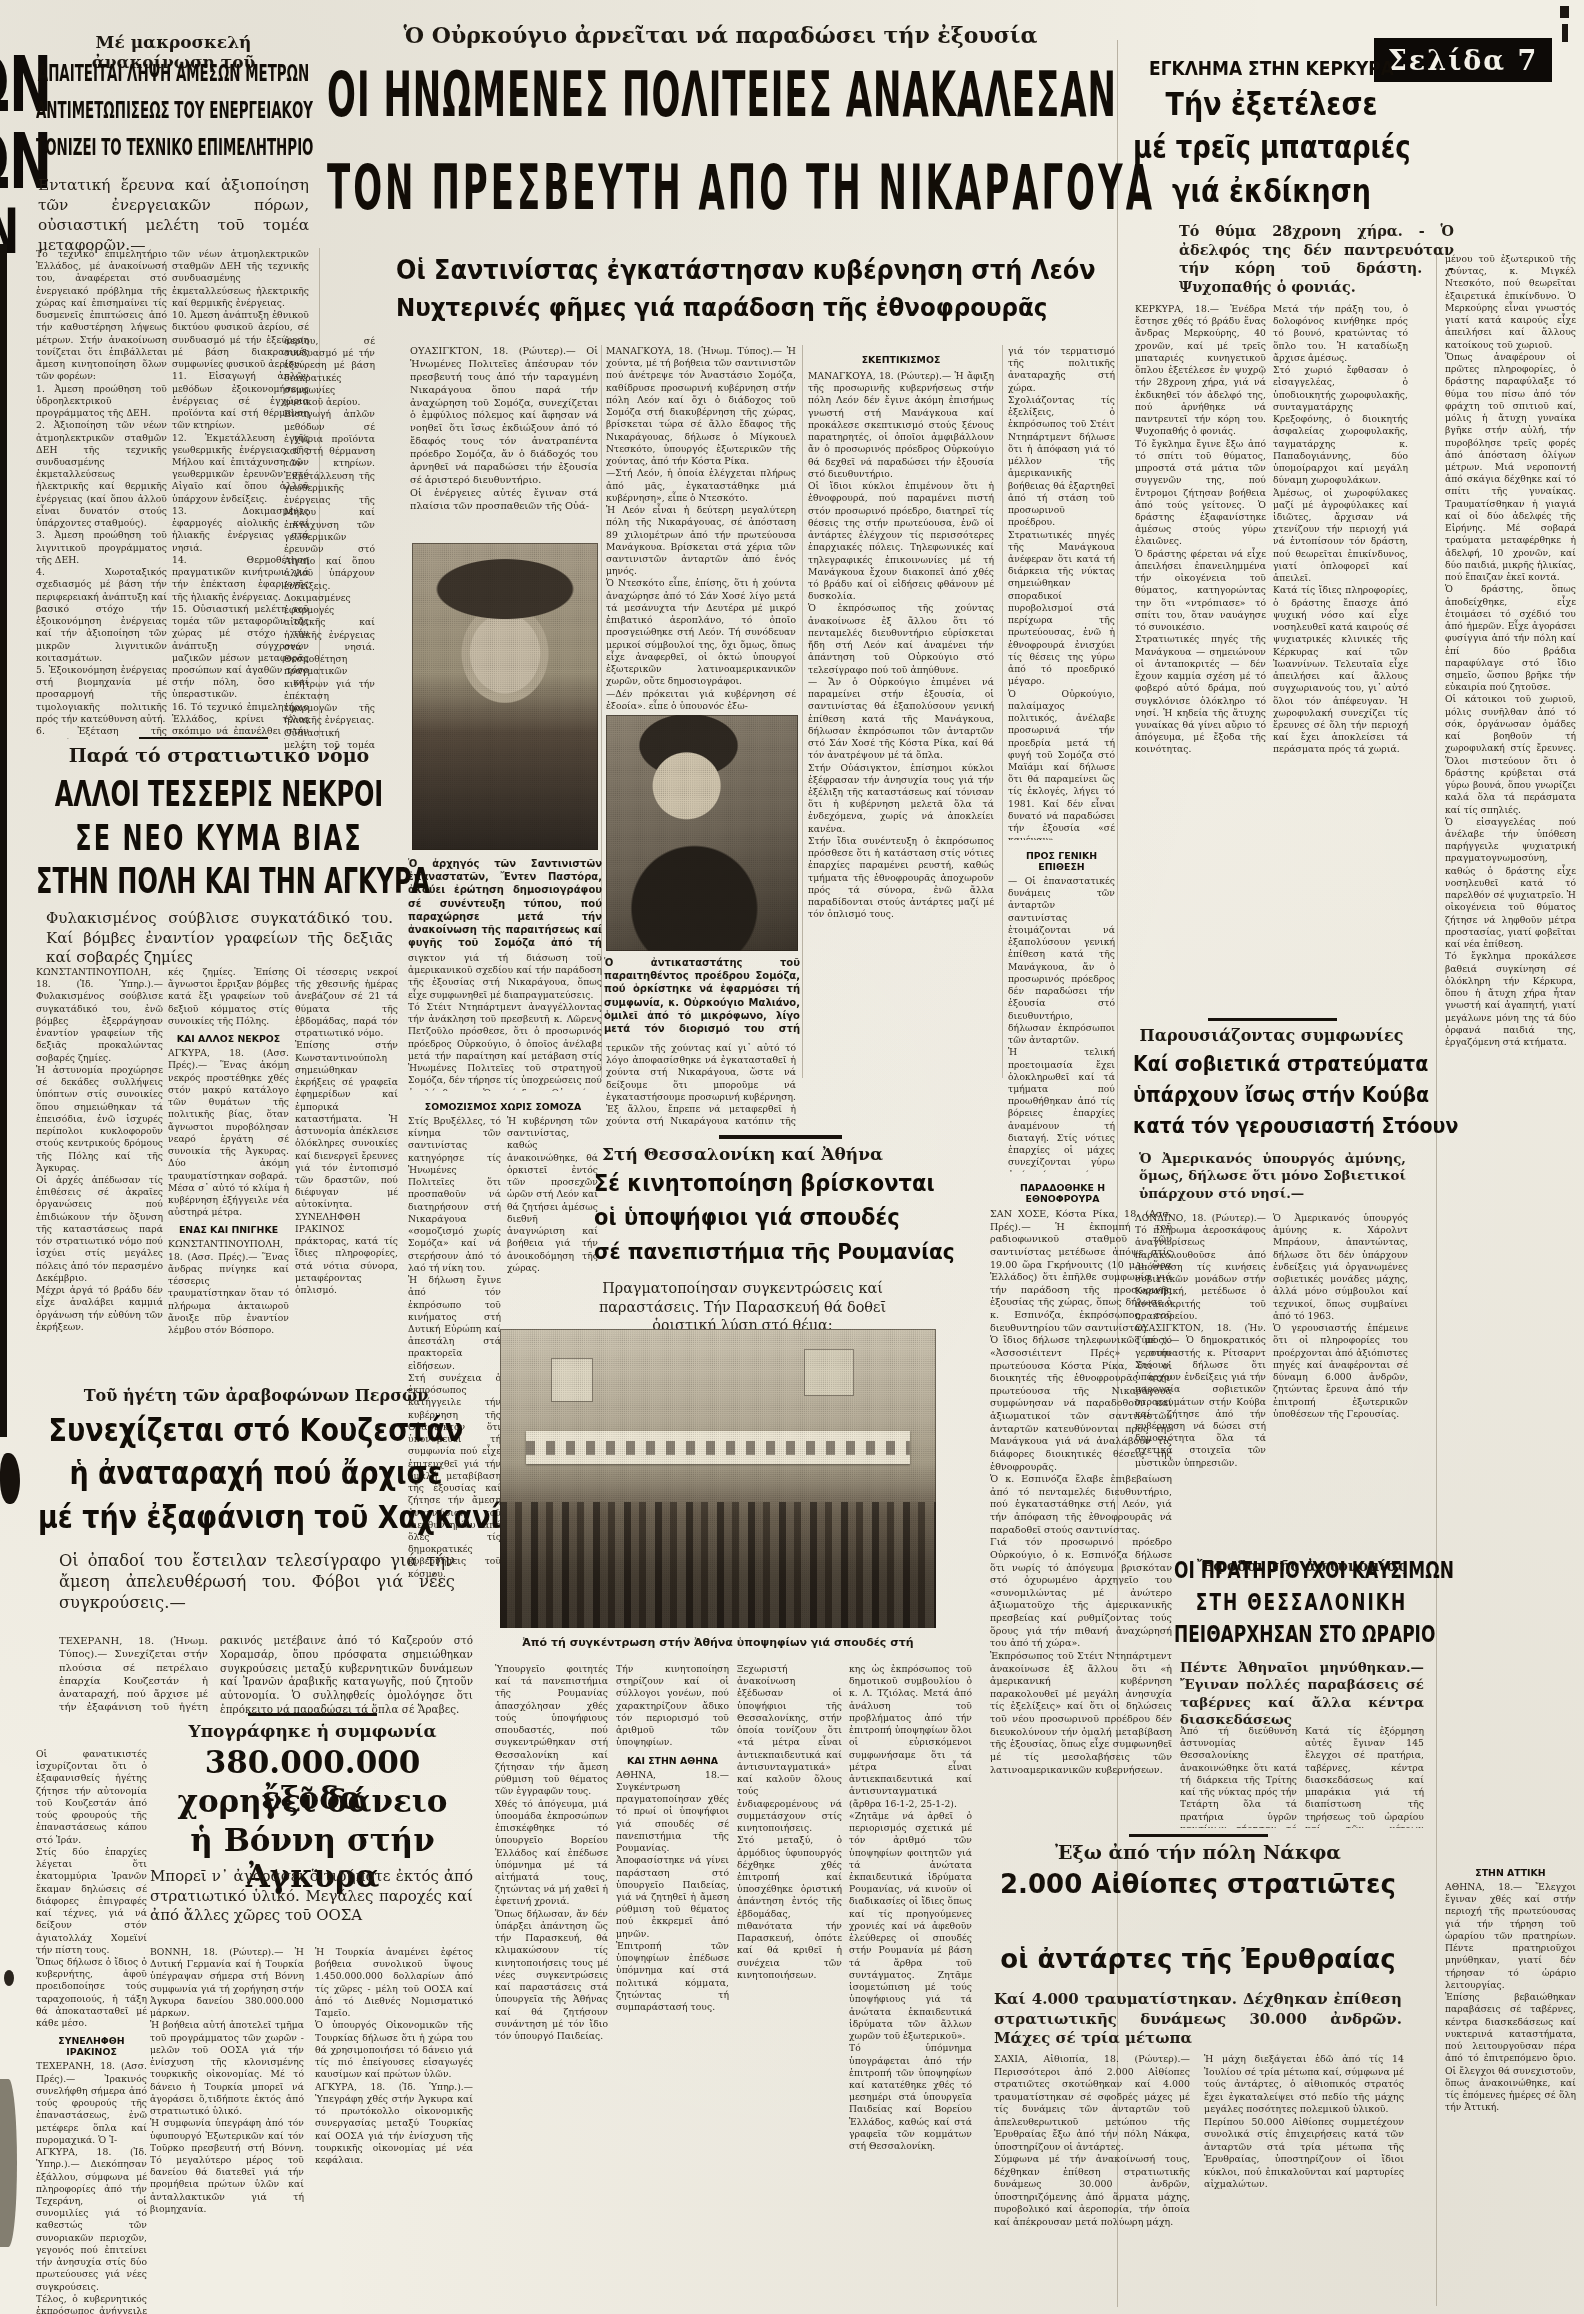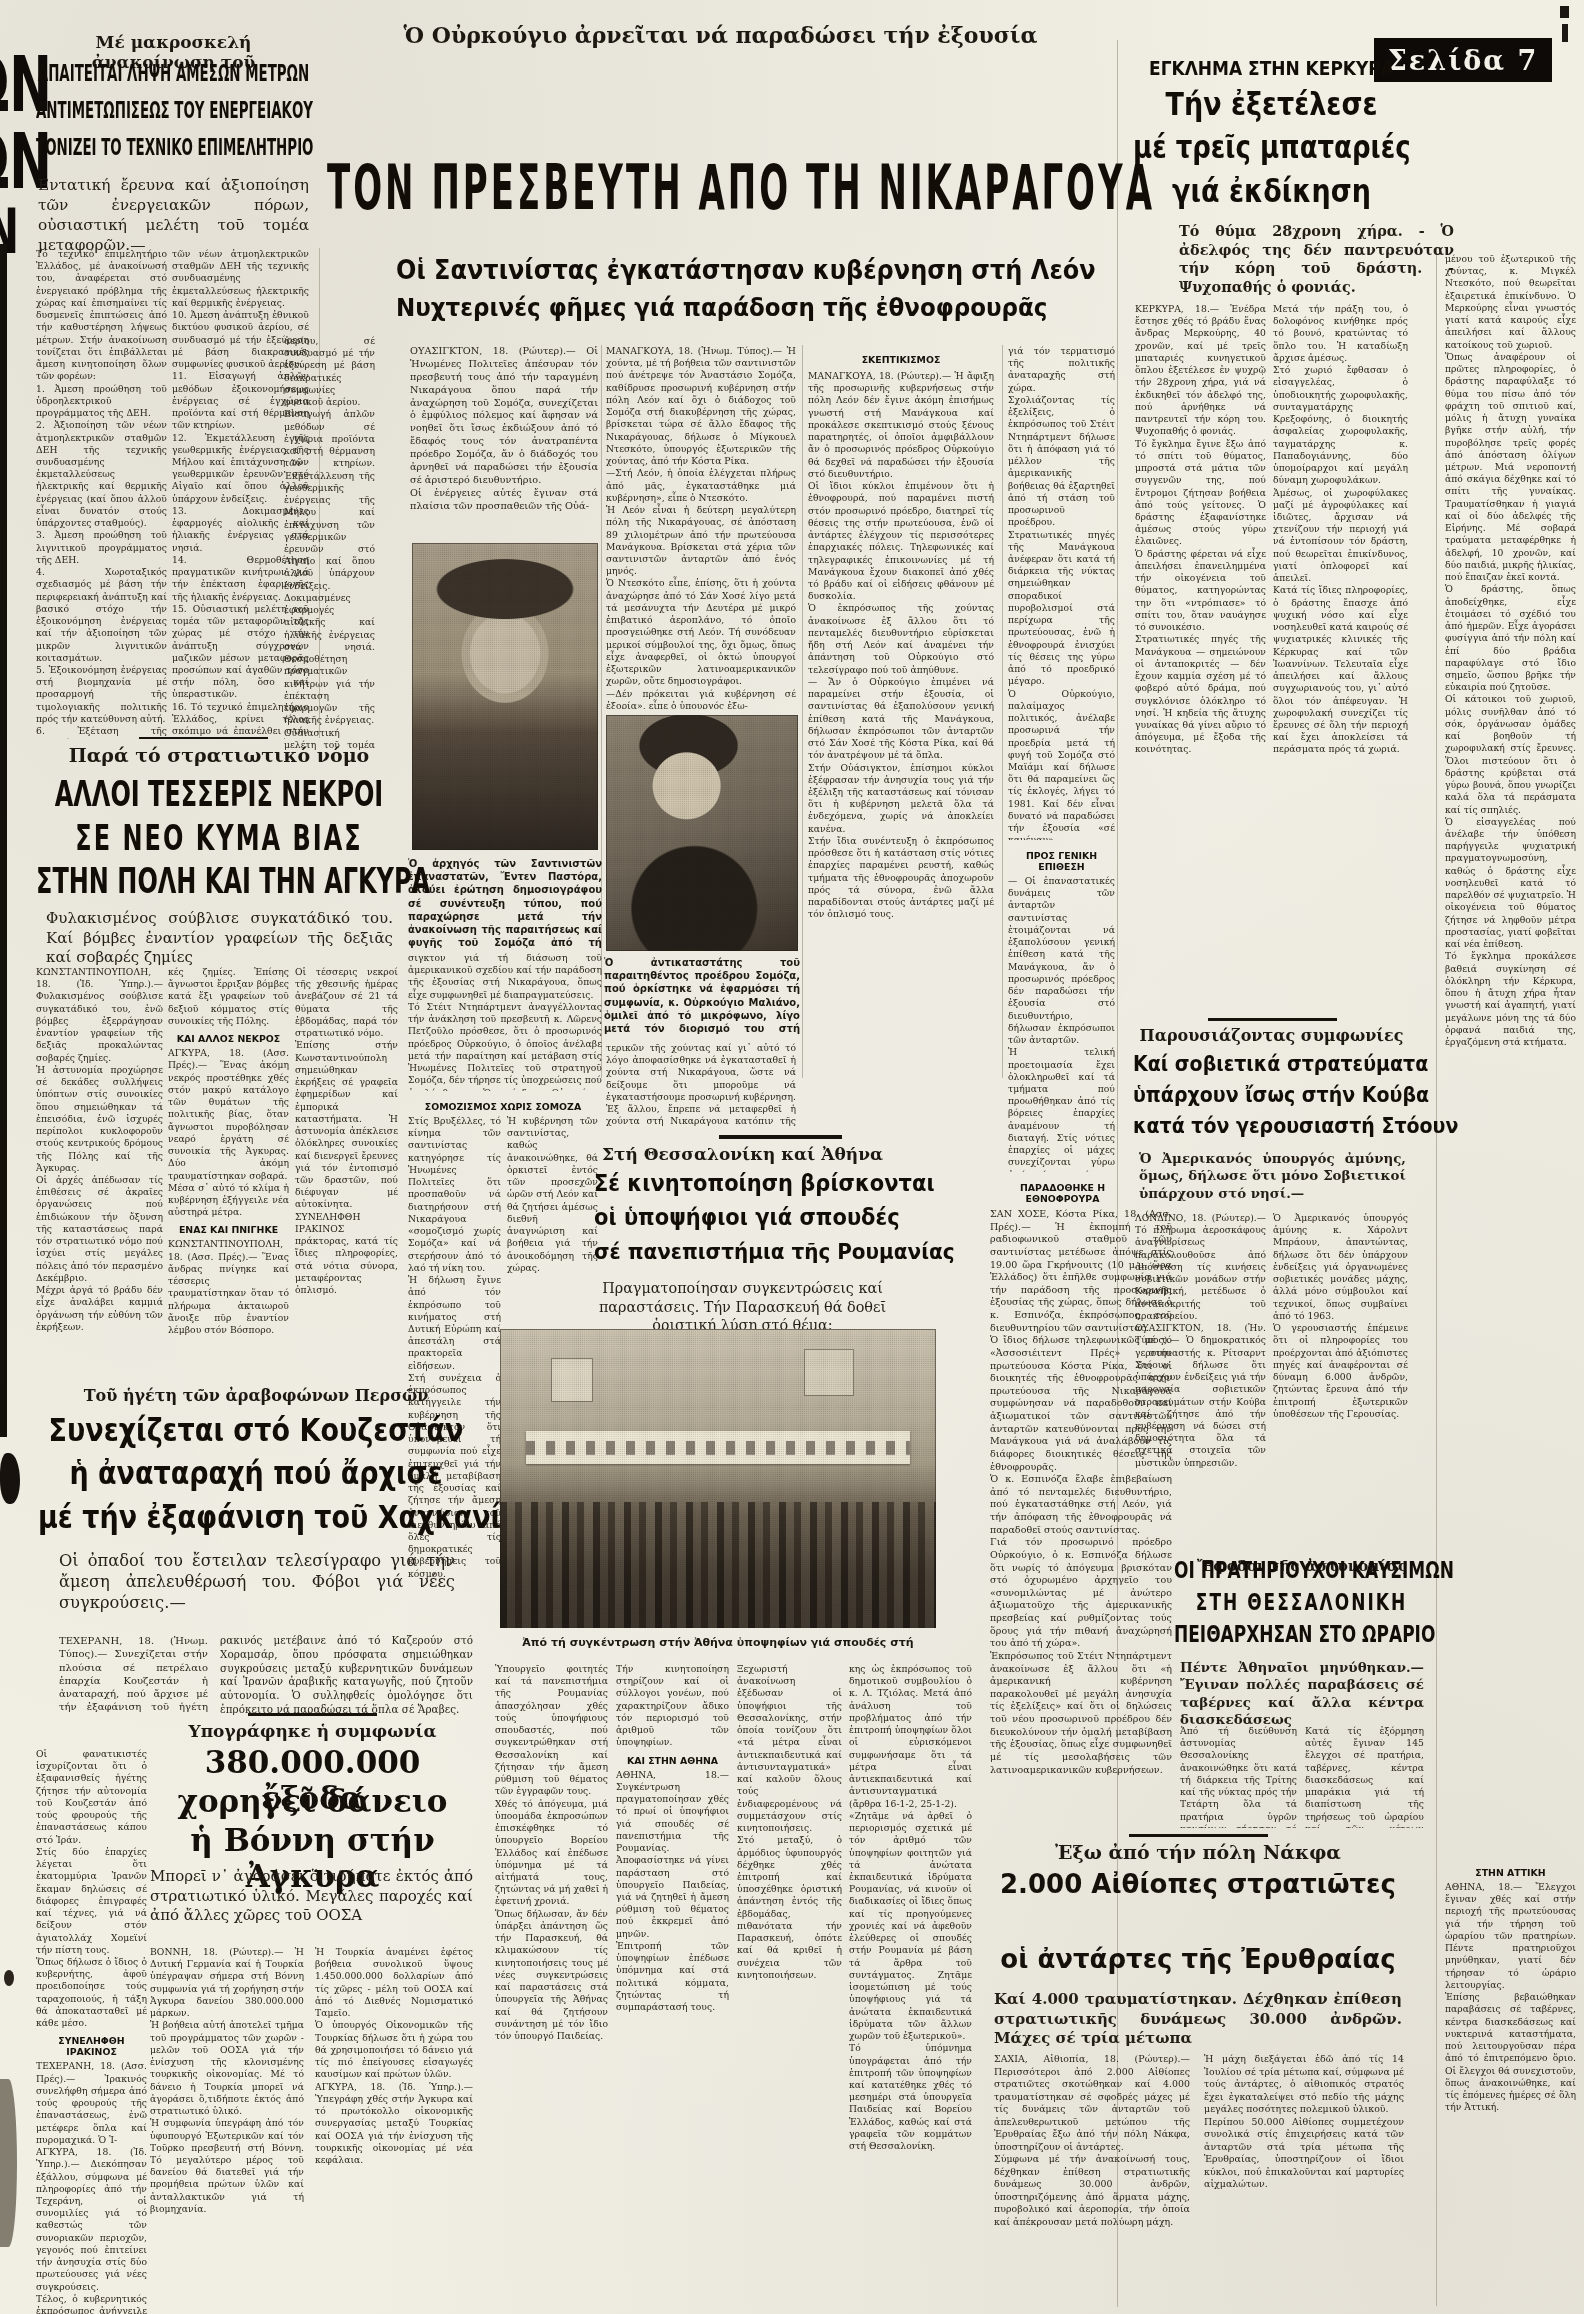--- a/index.html
+++ b/index.html
@@ -85,20 +85,22 @@
 14. Θερμοθέτηση πραγματικῶν κινήτρων γιά τήν ἐπέκταση ἐφαρμογῆς τῆς ἡλιακῆς ἐνέργειας.
 15. Οὐσιαστική μελέτη τοῦ τομέα τῶν μεταφορῶν τῆς χώρας μέ στόχο τήν ἀνάπτυξη σύγχρονων μαζικῶν μέσων μεταφορᾶς προσώπων καί ἀγαθῶν τόσο στήν πόλη, ὅσο καί ὑπεραστικῶν.
 16. Τό τεχνικό ἐπιμελητήριο Ἑλλάδος, κρίνει τέλος σκόπιμο νά ἐπανέλθει στήν πρόταση πού διατυπώθηκε στό ἐνεργειακό συνέδριο γιά σύσταση ἑνός ἐθνικοῦ συμβουλευτικοῦ ὀργανισμοῦ γιά τήν ἐνέργεια, μέ οὐσιαστικές ἁρμοδιότητες τόσο τήν χάραξη ὅσο καί τήν παρακολούθηση τῆς ἐνεργειακῆς πολιτικῆς. Στόν ὀργανισμό ἐκπροσωποῦνται οἱ φορεῖς ἐνέργειας, τό τεχνικό ἐπιμελητήριο, τά ἀνώτερα ἐκπαιδευτικά ἱδρύματα, οἱ ἁρμόδιοι φορεῖς, ἑνώσεις ἐπιστημόνων καί ἡ τοπική αὐτοδιοίκηση.</div>
   <div class="abs col" style="left:284px;top:335px;width:91px;height:416px;">ἀερίου, σέ συνδυασμό μέ τήν ἐξεύρεση μέ βάση διακρατικές συμφωνίες φυσικοῦ ἀερίου.
 Εἰσαγωγή ἁπλῶν μεθόδων σέ ἐγχώρια προϊόντα καί στή θέρμανση τῶν κτηρίων. Ἐκμετάλλευση τῆς γεωθερμικῆς ἐνέργειας τῆς Μήλου καί ἐπιτάχυνση τῶν γεωθερμικῶν ἐρευνῶν στό Αἰγαῖο καί ὅπου ἀλλοῦ ὑπάρχουν ἐνδείξεις.
 Δοκιμασμένες ἐφαρμογές αἰολικῆς καί ἡλιακῆς ἐνέργειας στά νησιά. Θεσμοθέτηση πραγματικῶν κινήτρων γιά τήν ἐπέκταση ἐφαρμογῶν τῆς ἡλιακῆς ἐνέργειας.
 Οὐσιαστική μελέτη τοῦ τομέα μεταφορῶν τῆς χώρας μέ στόχο τήν ἀνάπτυξη σύγχρονων μαζικῶν μέσων μεταφορᾶς προσώπων τόσο στήν πόλη, ὅσο καί ὑπεραστικῶν.
 Τό τεχνικό ἐπιμελητήριο Ἑλλάδος κρίνει τέλος σκόπιμο νά ἐπανέλθει στήν πρότασή του πού διατυπώθηκε στό ἐνεργειακό συνέδριο γιά σύσταση ἑνός ἐθνικοῦ συμβουλευτικοῦ ὀργανισμοῦ γιά τήν ἐνέργεια, μέ οὐσιαστικές ἁρμοδιότητες ὅσο καί τήν χάραξη τῆς ἐνεργειακῆς μας πολιτικῆς. Στόν ὀργανισμό αὐτό, θά ἐκπροσωποῦνται καί οἱ δημόσιοι φορεῖς, τό τεχνικό ἐπιμελητήριο, τά ἐκπαιδευτικά ἱδρύματα, φορεῖς ἐργαζομένων καί ἡ τοπική αὐτοδι-</div>
 
   <div class="abs k" style="left:327px;top:22px;width:787px;font-size:22px;">Ὁ Οὐρκούγιο ἀρνεῖται νά παραδώσει τήν ἐξουσία</div>
+  <div class="abs hl" style="left:327px;top:57px;width:787px;font-size:34px;height:77px;">
+    <span style="transform:scaleY(1.85);letter-spacing:1px;">ΟΙ ΗΝΩΜΕΝΕΣ ΠΟΛΙΤΕΙΕΣ ΑΝΑΚΑΛΕΣΑΝ</span></div>
   <div class="abs hl" style="left:327px;top:150px;width:787px;font-size:34px;height:77px;">
     <span style="transform:scaleY(1.85);letter-spacing:3px;">ΤΟΝ ΠΡΕΣΒΕΥΤΗ ΑΠΟ ΤΗ ΝΙΚΑΡΑΓΟΥΑ</span></div>
   <div class="abs hl" style="left:396px;top:255px;width:644px;font-size:24px;height:32px;">
     <span style="transform:scaleY(1.1);">Οἱ Σαντινίστας ἐγκατάστησαν κυβέρνηση στή Λεόν</span></div>
   <div class="abs hl" style="left:396px;top:293px;width:644px;font-size:23px;height:32px;">
     <span style="transform:scaleY(1.1);">Νυχτερινές φῆμες γιά παράδοση τῆς ἐθνοφρουρᾶς</span></div>
 
   <div class="abs col" style="left:410px;top:345px;width:188px;height:194px;font-size:9.7px;">ΟΥΑΣΙΓΚΤΟΝ, 18. (Ρώυτερ).— Οἱ Ἡνωμένες Πολιτεῖες ἀπέσυραν τόν πρεσβευτή τους ἀπό τήν ταραγμένη Νικαράγουα ὅπου παρά τήν ἀναχώρηση τοῦ Σομόζα, συνεχίζεται ὁ ἐμφύλιος πόλεμος καί ἄφησαν νά νοηθεῖ ὅτι ἴσως ἐκδιώξουν ἀπό τό ἔδαφός τους τόν ἀνατραπέντα πρόεδρο Σομόζα, ἄν ὁ διάδοχός του ἀρνηθεῖ νά παραδώσει τήν ἐξουσία σέ ἀριστερό διευθυντήριο.
 Οἱ ἐνέργειες αὐτές ἔγιναν στά πλαίσια τῶν προσπαθειῶν τῆς Οὐά-</div>
 

